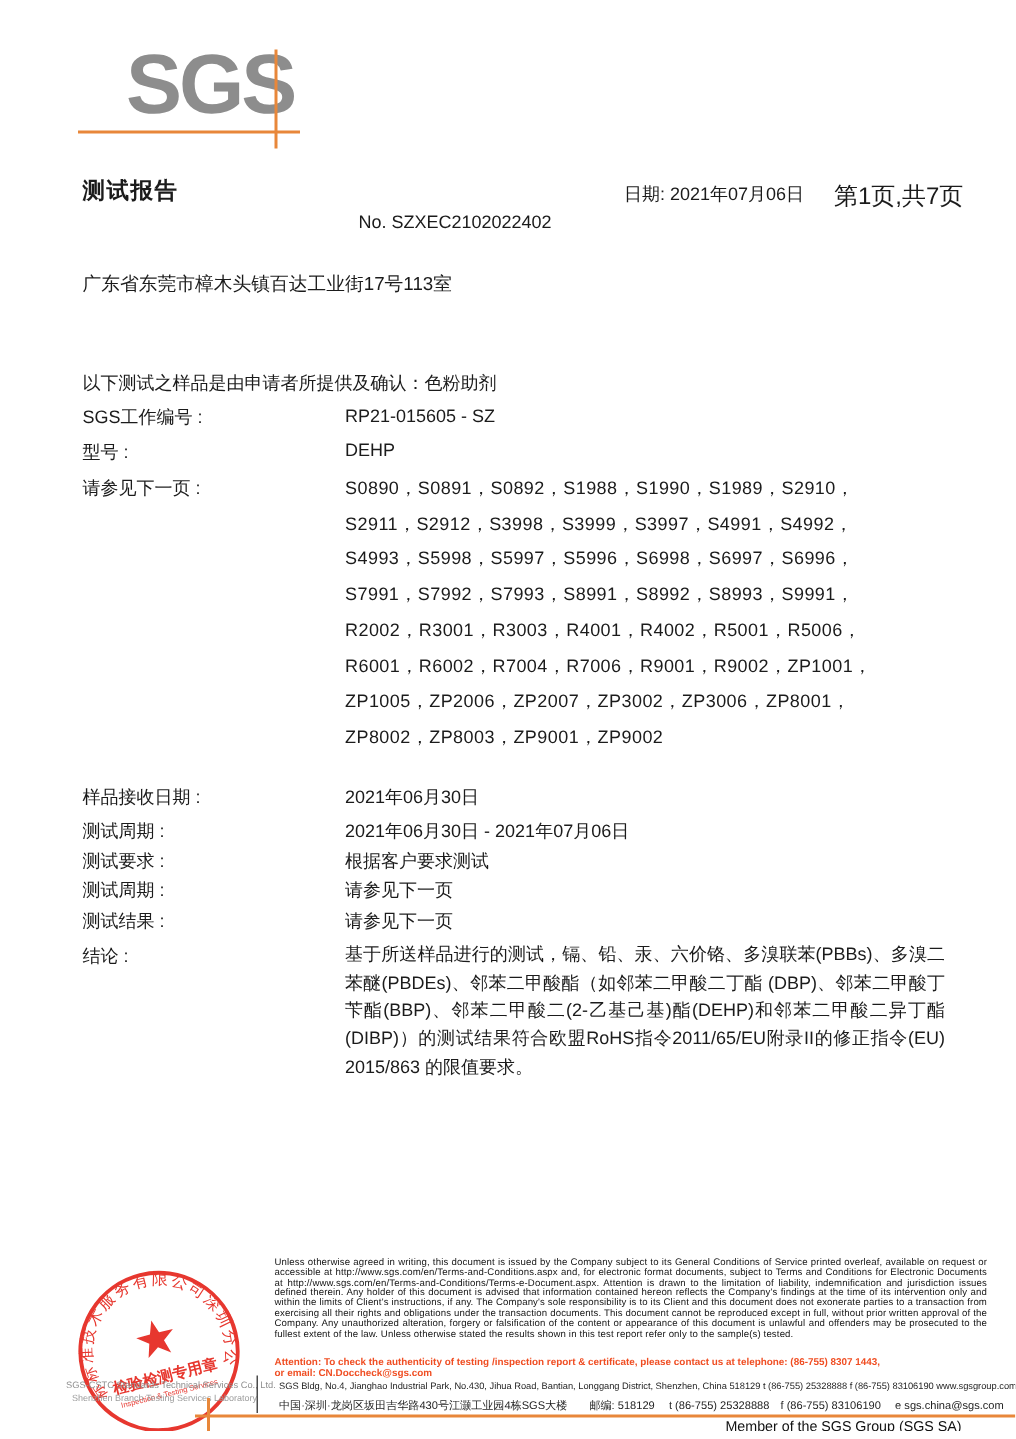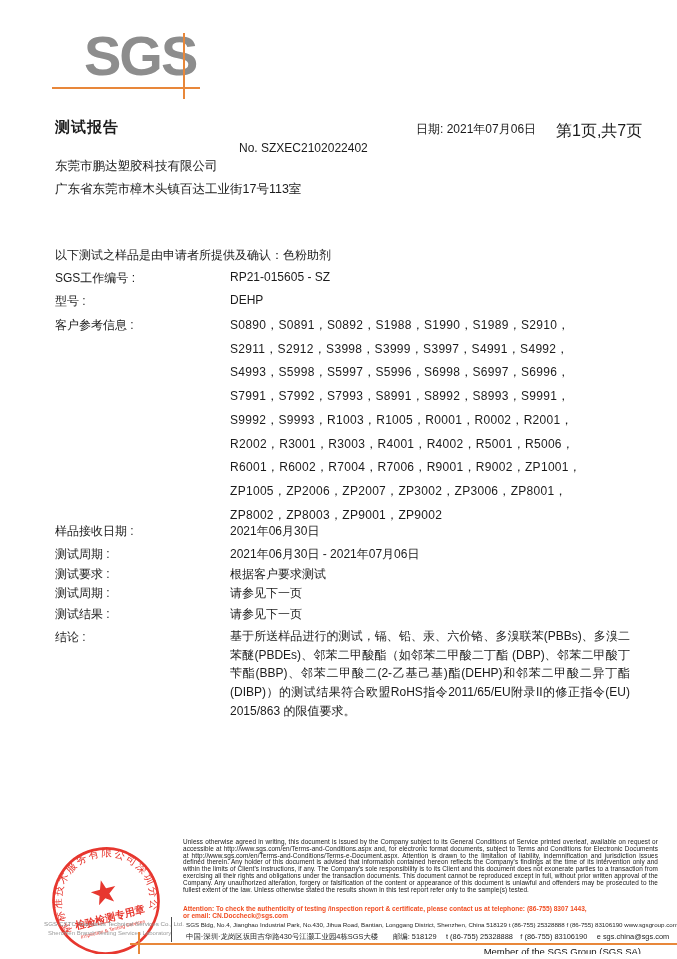--- a/index.html
+++ b/index.html
@@ -70,38 +70,36 @@
 
   <div class="abs logo-text">SGS</div>
   <div class="abs logo-hline"></div>
   <div class="abs logo-vline"></div>
 
   <div class="abs doc-title">测试报告</div>
   <div class="abs report-no">No. SZXEC2102022402</div>
   <div class="abs report-date">日期: 2021年07月06日</div>
   <div class="abs page-info">第1页,共7页</div>
 
-  <div class="abs applicant-name">东莞市鹏达塑胶科技有限公司</div>
   <div class="abs applicant-address">广东省东莞市樟木头镇百达工业街17号113室</div>
 
   <div class="abs intro-line">以下测试之样品是由申请者所提供及确认：色粉助剂</div>
 
   <div class="abs row-label" style="top:270px">SGS工作编号 :</div>
   <div class="abs row-value" style="top:270px">RP21-015605 - SZ</div>
 
   <div class="abs row-label" style="top:293px">型号 :</div>
   <div class="abs row-value" style="top:293px">DEHP</div>
 
-  <div class="abs row-label" style="top:317px">客户参考信息 :</div>
+  <div class="abs row-label" style="top:317px">请参见下一页 :</div>
   <div class="abs codes">
     <div>S0890，S0891，S0892，S1988，S1990，S1989，S2910，</div>
     <div>S2911，S2912，S3998，S3999，S3997，S4991，S4992，</div>
     <div>S4993，S5998，S5997，S5996，S6998，S6997，S6996，</div>
     <div>S7991，S7992，S7993，S8991，S8992，S8993，S9991，</div>
-    <div>S9992，S9993，R1003，R1005，R0001，R0002，R2001，</div>
     <div>R2002，R3001，R3003，R4001，R4002，R5001，R5006，</div>
     <div>R6001，R6002，R7004，R7006，R9001，R9002，ZP1001，</div>
     <div>ZP1005，ZP2006，ZP2007，ZP3002，ZP3006，ZP8001，</div>
     <div>ZP8002，ZP8003，ZP9001，ZP9002</div>
   </div>
 
   <div class="abs row-label" style="top:523px">样品接收日期 :</div>
   <div class="abs row-value" style="top:523px">2021年06月30日</div>
 
   <div class="abs row-label" style="top:546px">测试周期 :</div>

